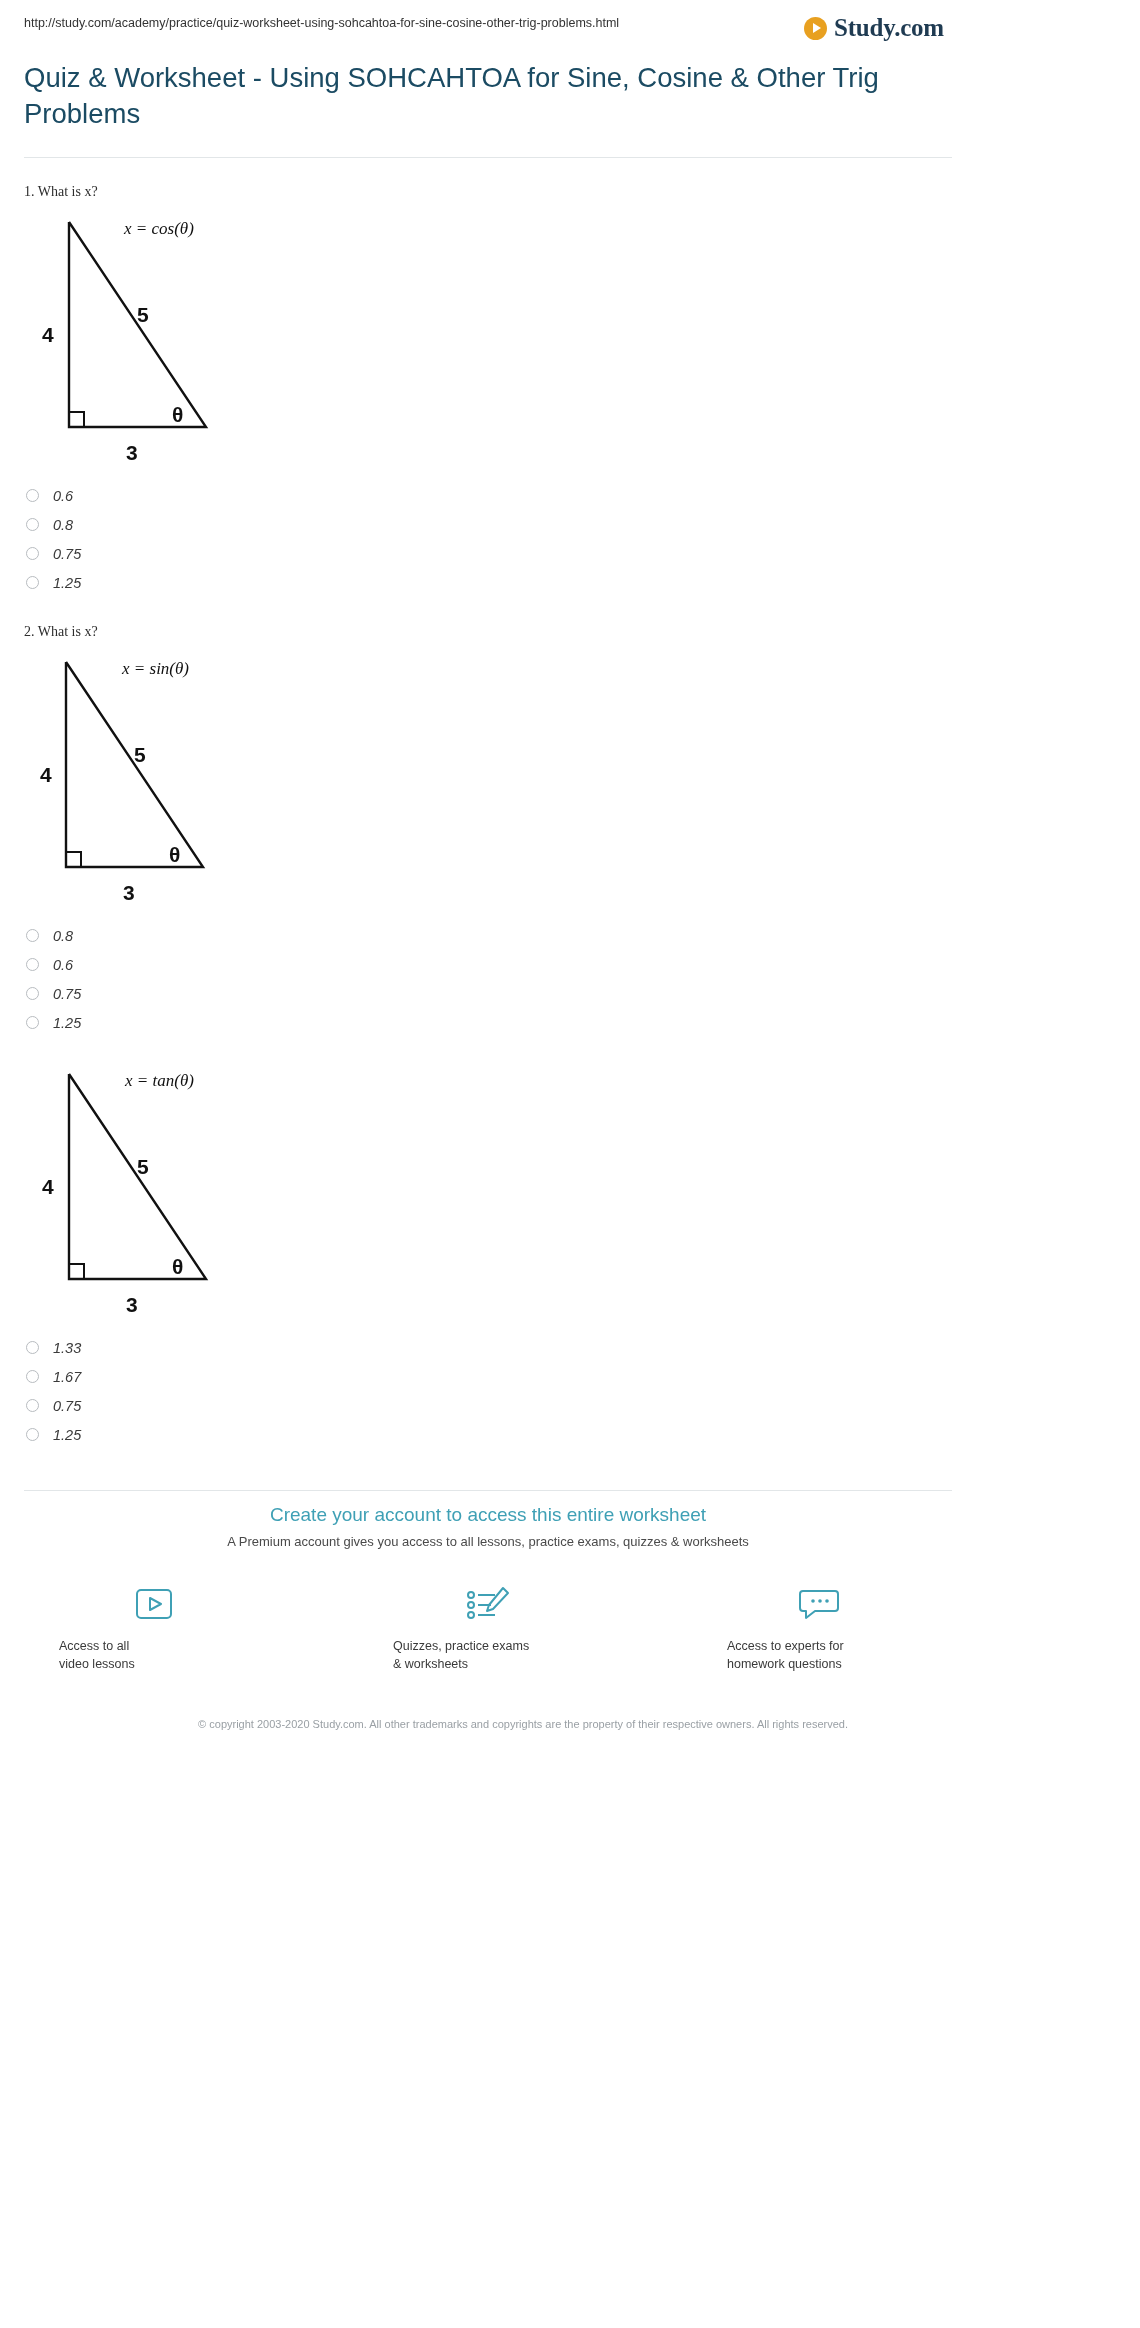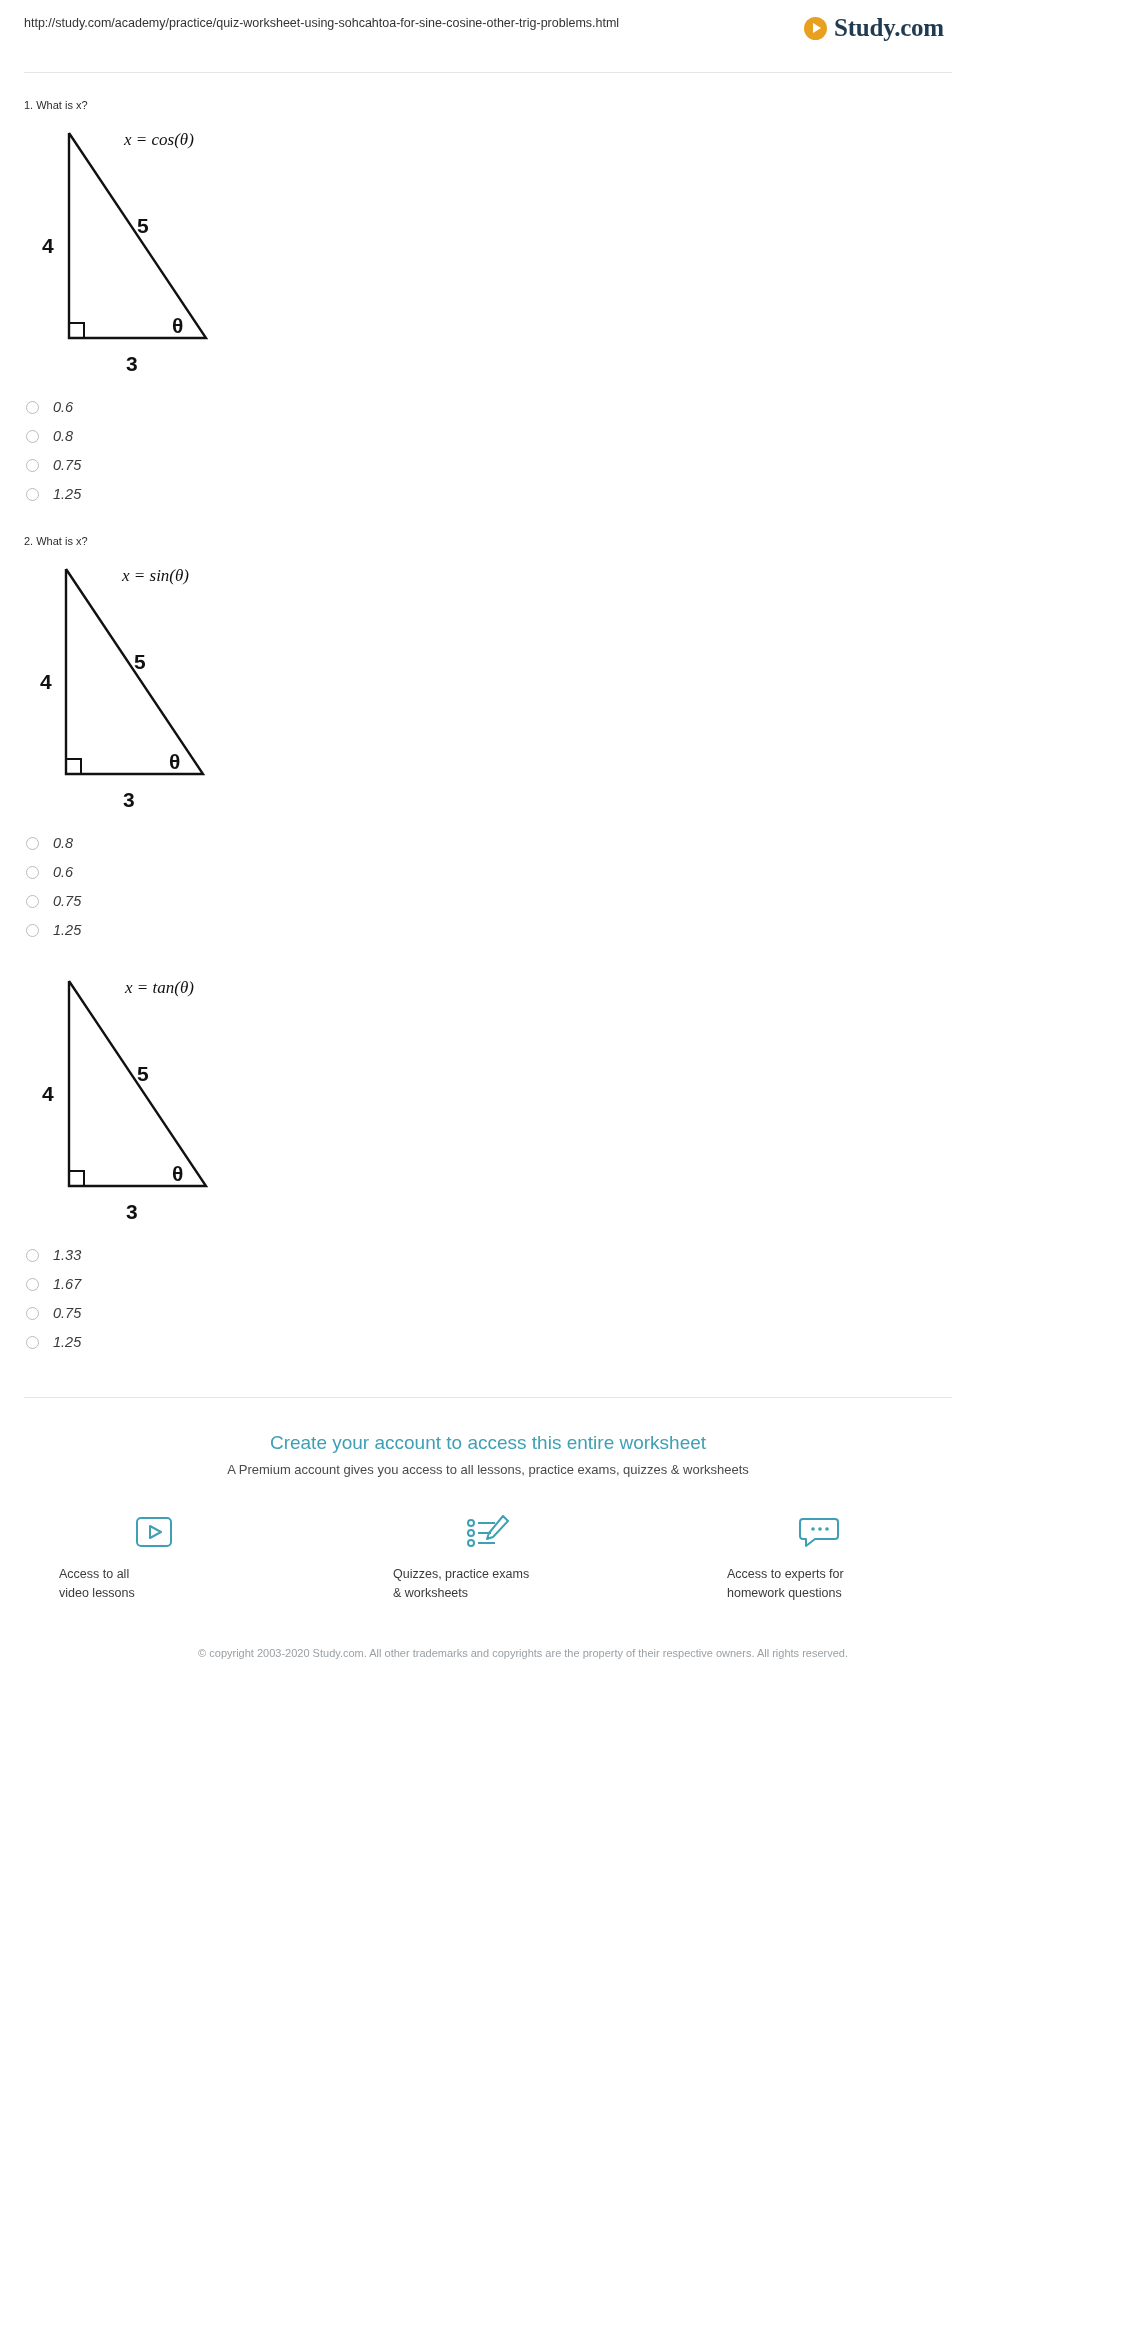--- a/index.html
+++ b/index.html
@@ -77,23 +77,24 @@
   .rule {
     border: none;
     border-top: 1px solid #e2e6e8;
     margin: 24px 0 0 0;
   }
   
   .question {
     margin-top: 26px;
   }
   .q-text {
-    font-size: 11px;
+    font-size: 14px;
     color: #2d2d2d;
     margin: 0 0 6px 0;
+    font-family: Liberation Serif, serif;
   }
   .figure {
     margin: 12px 0 8px 0;
   }
   .choices {
     margin-top: 16px;
   }
   .choice {
     display: flex;
     align-items: center;
@@ -112,21 +113,21 @@
     flex: 0 0 auto;
   }
   
   .footer-rule {
     border: none;
     border-top: 1px solid #e2e6e8;
     margin: 40px 0 0 0;
   }
   .cta {
     text-align: center;
-    margin-top: 34px;
+    margin-top: 13px;
   }
   .cta-title {
     color: #3fa0b5;
     font-size: 19px;
     margin-bottom: 8px;
   }
   .cta-sub {
     color: #4a4a4a;
     font-size: 13px;
   }
@@ -179,20 +180,21 @@
 <div class="page">
 
   <div class="top-bar">
     <div class="url">http://study.com/academy/practice/quiz-worksheet-using-sohcahtoa-for-sine-cosine-other-trig-problems.html</div>
     <div class="brand">
       <span class="brand-mark"></span>
       <span class="brand-text">Study.com</span>
     </div>
   </div>
 
+  <h1 class="title">Quiz &amp; Worksheet - Using SOHCAHTOA for Sine, Cosine &amp; Other Trig Problems</h1>
   <hr class="rule">
 
   <div class="question">
     <p class="q-text">1. What is x?</p>
     <div class="figure">
       <svg width="300" height="250" viewBox="0 0 300 250" xmlns="http://www.w3.org/2000/svg">
         <polyline points="45,10 45,215 182,215 45,10" fill="none" stroke="#111" stroke-width="2.4"></polyline>
         <polyline points="45,200 60,200 60,215" fill="none" stroke="#111" stroke-width="2"></polyline>
         <text class="tri-eq" x="100" y="22">x = cos(θ)</text>
         <text class="tri-label" x="18" y="130">4</text>

